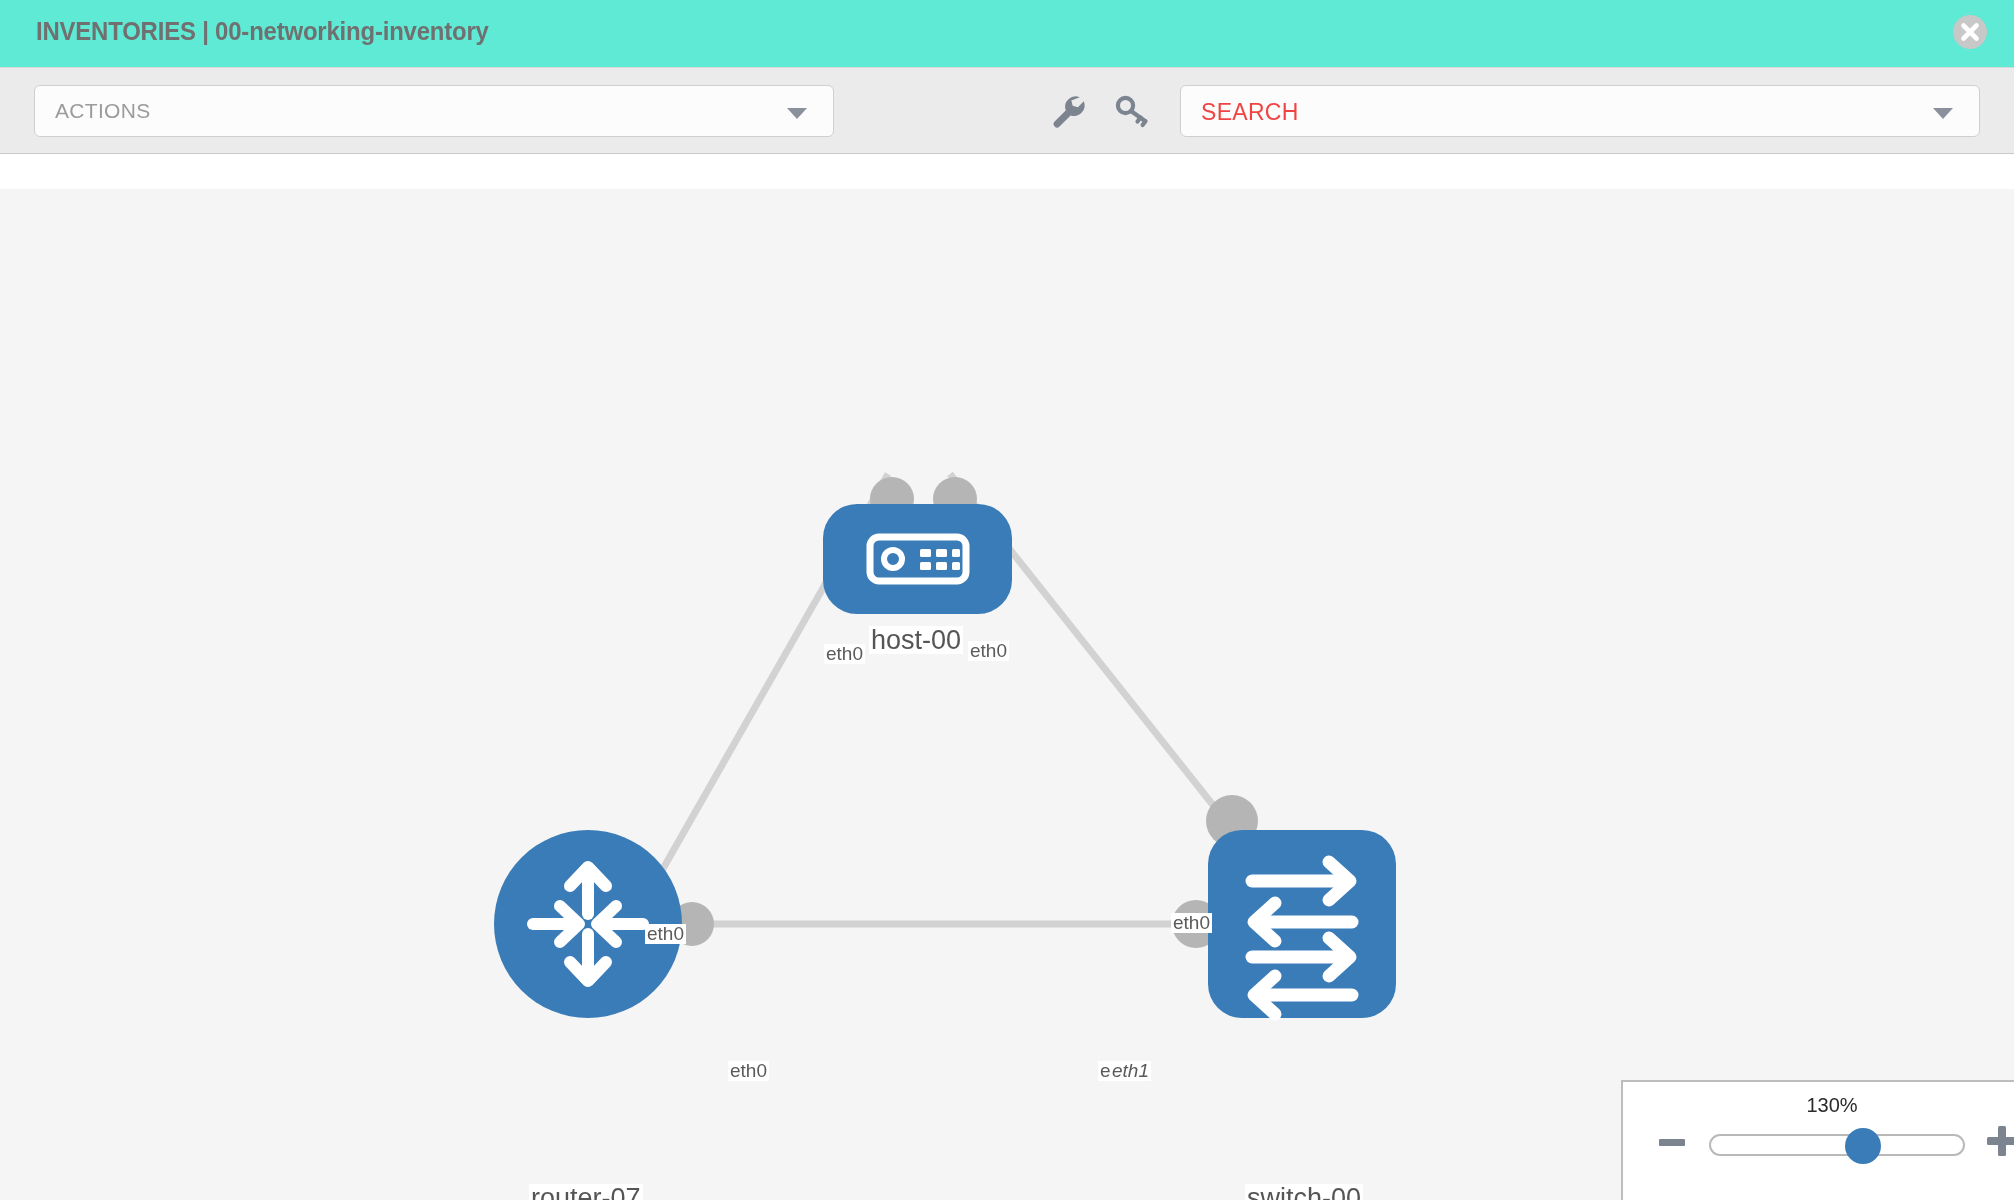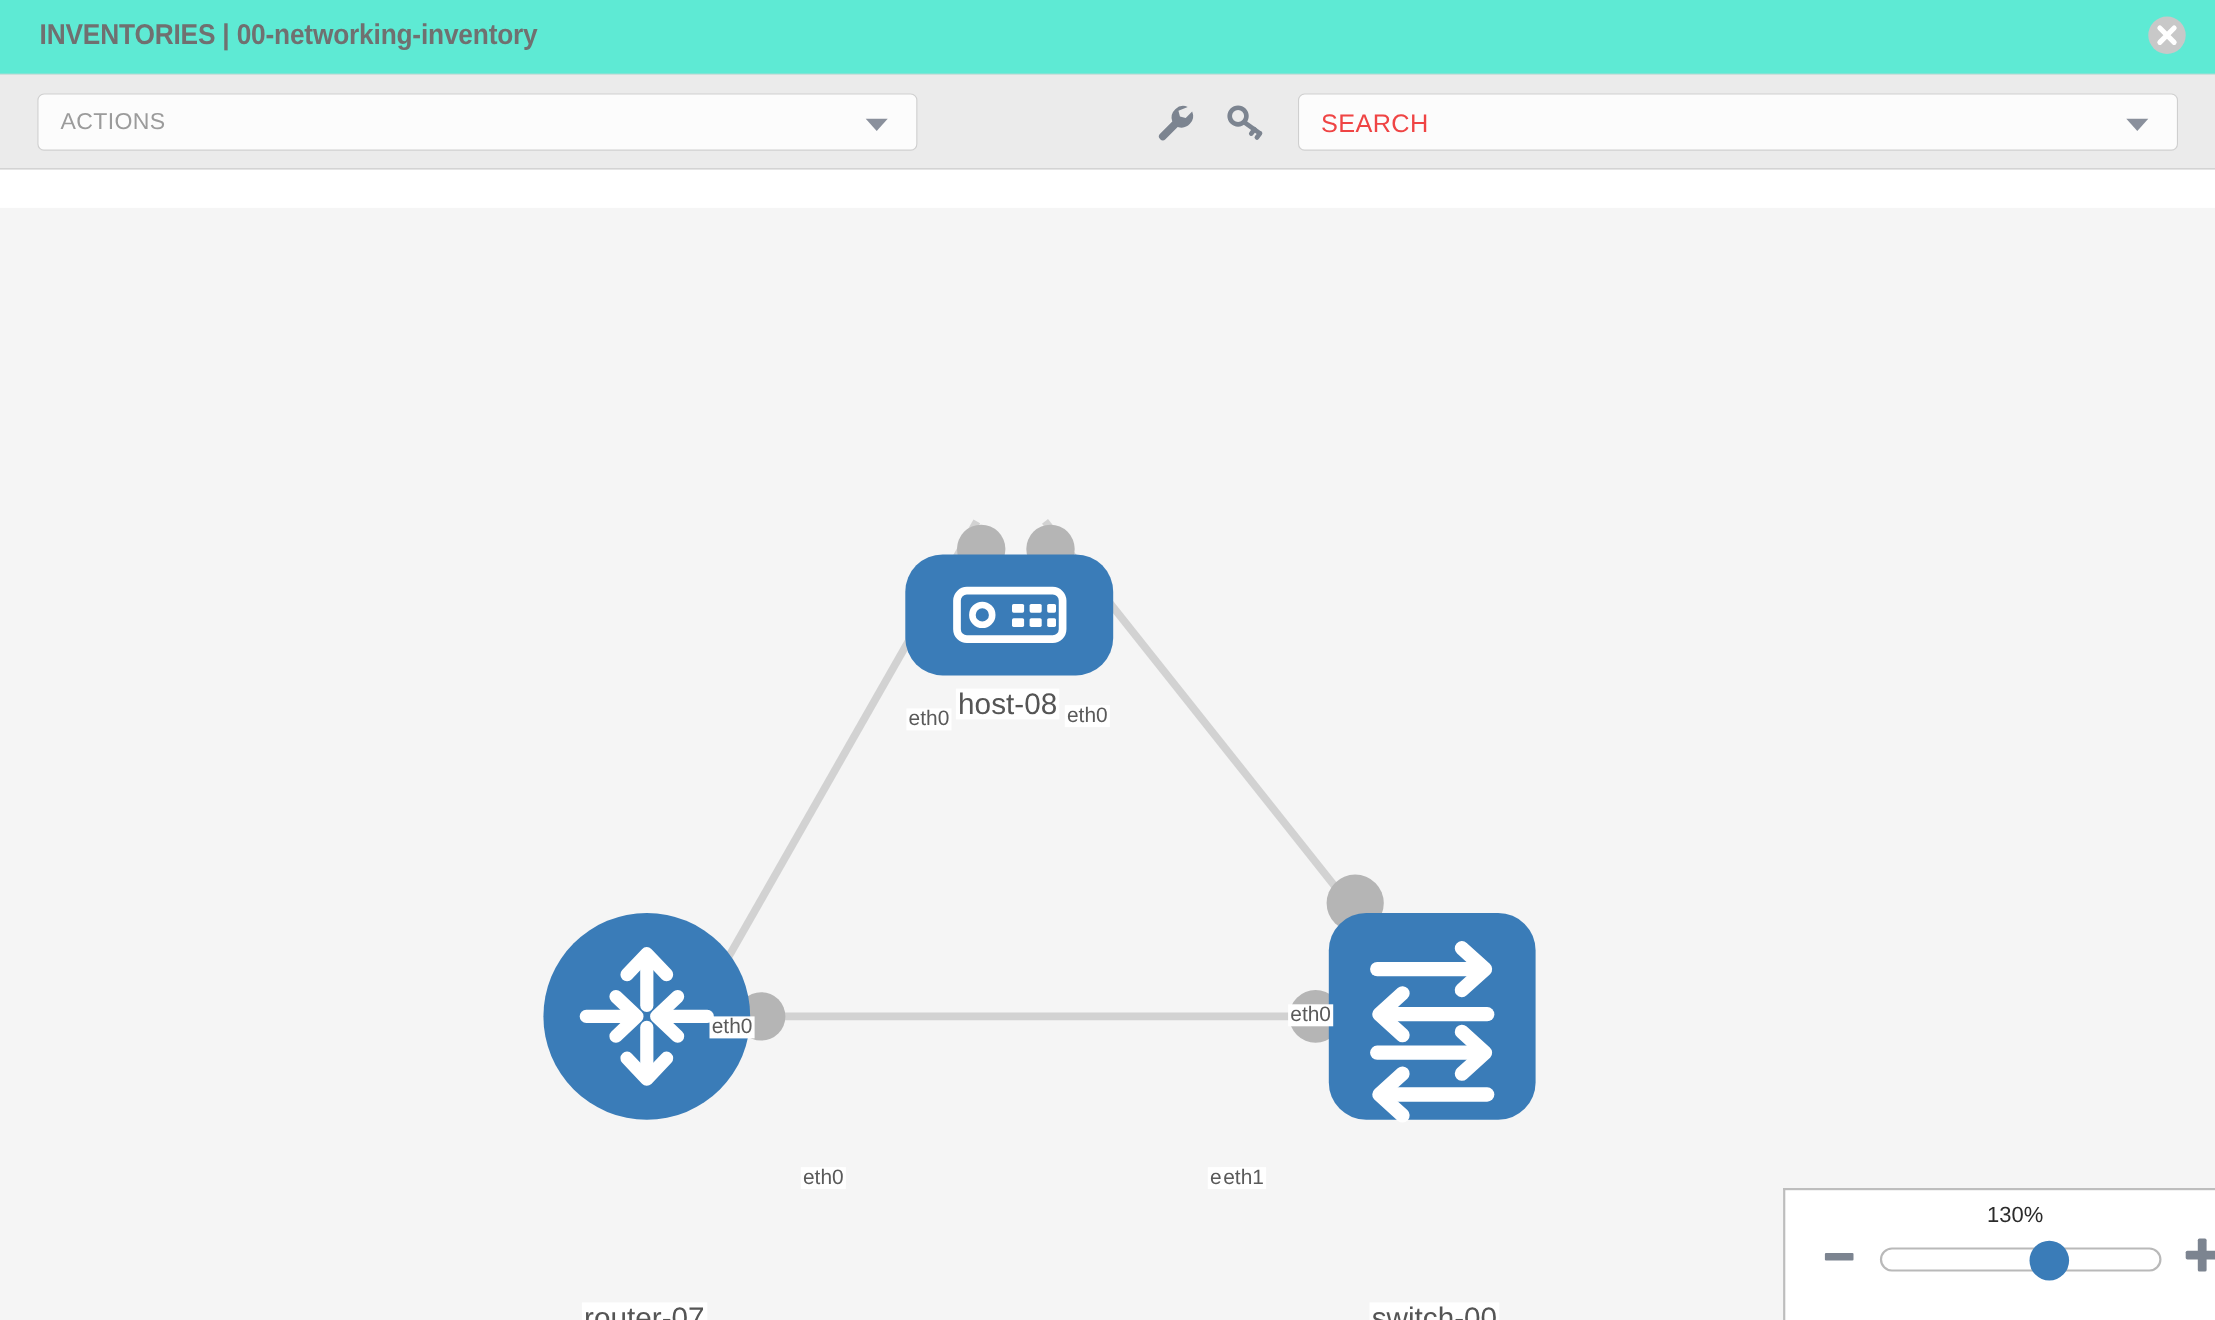--- a/index.html
+++ b/index.html
@@ -291,32 +291,32 @@
         <polyline points="1329,749 1350,768 1329,787"></polyline>
 
         <line x1="1352" y1="806" x2="1256" y2="806"></line>
         <polyline points="1275,787 1254,806 1275,825"></polyline>
       </g>
     </g>
   </svg>
 
   <div class="node-label iface-label" style="left:824px; top:455px;">eth0</div>
 
-  <div class="node-label name-label" style="left:869px; top:437px;">host-08</div>
+  <div class="node-label name-label" style="left:869px; top:437px;">host-00</div>
 
   <div class="node-label iface-label" style="left:968px; top:452px;">eth0</div>
 
   <div class="node-label iface-label" style="left:645px; top:735px;">eth0</div>
 
   <div class="node-label iface-label" style="left:1171px; top:724px;">eth0</div>
 
   <div class="node-label iface-label" style="left:728px; top:872px;">eth0</div>
 
   <div class="node-label iface-label" style="left:1098px; top:872px;">eth0</div>
-  <div class="node-label iface-label" style="left:1110px; top:872px;">eth1</div>
+  <div class="node-label iface-label" style="left:1110px; top:872px;font-style:italic;">eth1</div>
 
   <div class="node-label name-label" style="left:529px; top:995px;">router-07</div>
 
   <div class="node-label name-label" style="left:1245px; top:995px;">switch-00</div>
 </div>
 
 <div id="zoom-panel">
   <div id="zoom-value">130%</div>
 
   <div id="zoom-minus">

